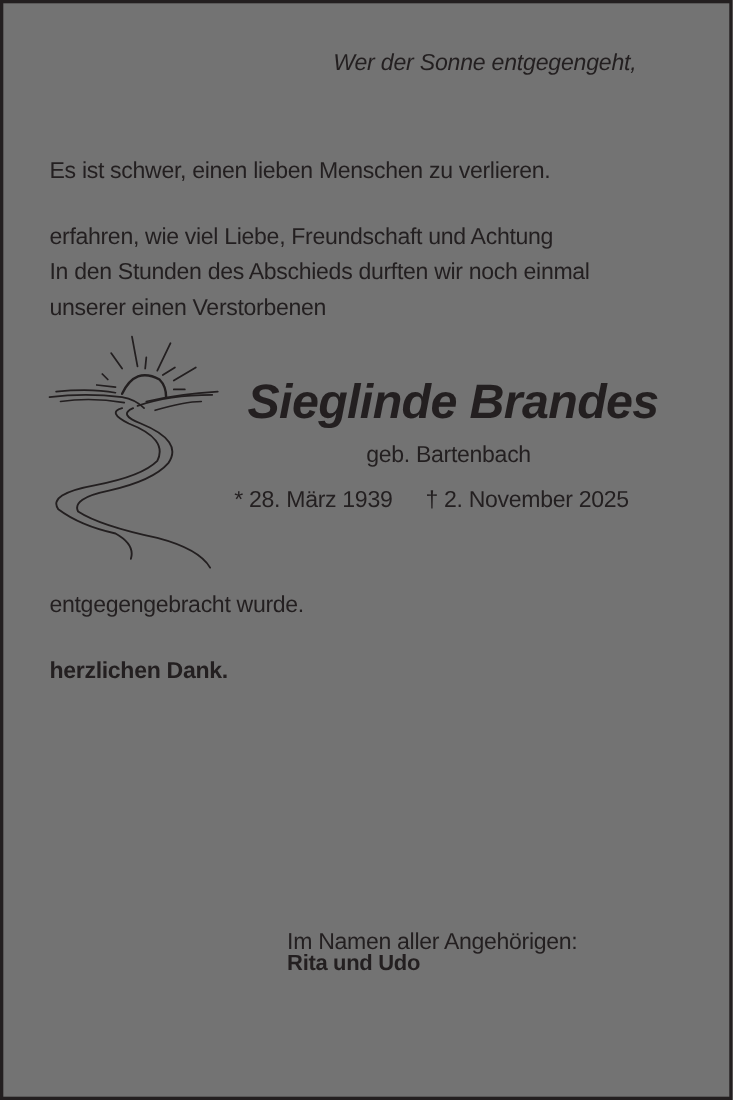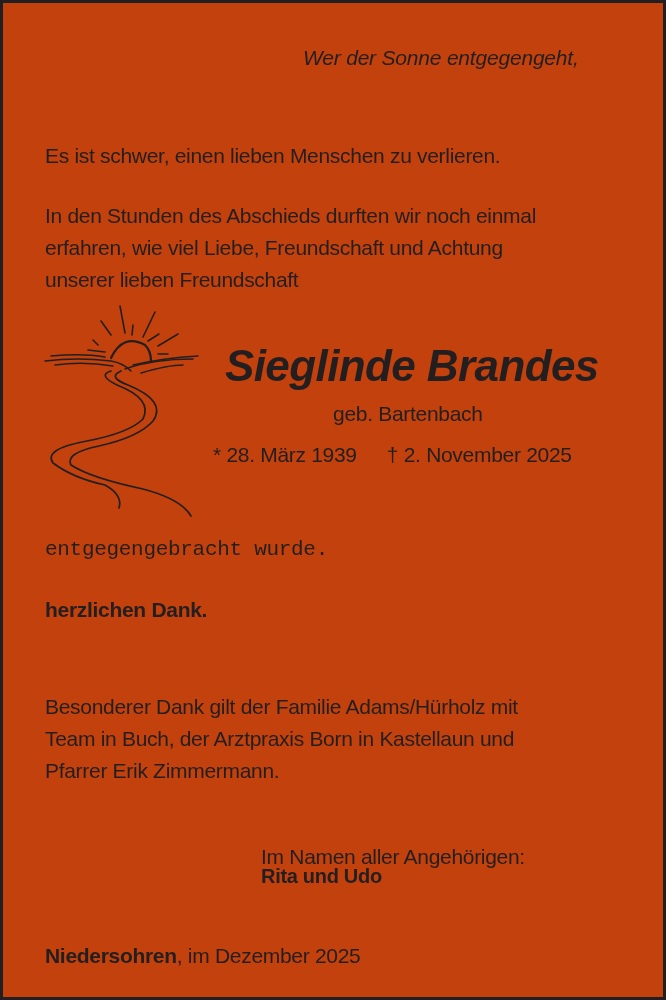--- a/index.html
+++ b/index.html
@@ -1,56 +1,56 @@
 <!DOCTYPE html>
 <html><head>
 <meta charset="utf-8">
 <style>
   html, body { margin: 0; padding: 0; background: #ffffff; }
   body { width: 666px; height: 1000px; position: relative; overflow: hidden; }
   .frame {
     position: absolute; left: 0; top: 0; width: 666px; height: 1000px;
-    box-sizing: border-box; border: 3px solid #231f20; background: #c2410c;
+    box-sizing: border-box; border: 3px solid #231f20; background: #737373;
     font-family: "Liberation Sans", "DejaVu Sans", sans-serif; color: #231f20;
   }
   .abs { position: absolute; white-space: nowrap; }
   .t { font-size: 21px; line-height: 32px; letter-spacing: -0.3px; }
   .motto { left: 300px; top: 38px; font-style: italic; font-size: 21px; line-height: 33px; letter-spacing: -0.2px; }
   .motto div { white-space: nowrap; }
   .p1 { left: 42px; top: 137px; }
   .p2 { left: 42px; top: 197px; }
   .p2 div, .p4 div, .p5 div { white-space: nowrap; }
   .name { left: 222px; top: 337px; font-size: 44px; font-weight: bold; letter-spacing: -0.6px; line-height: 52px; font-style: italic; }
   .born { left: 330px; top: 395px; }
   .dates { left: 210px; top: 436px; }
   .dates .d2 { margin-left: 30px; }
-  .p3 { left: 42px; top: 531px; font-family: Liberation Mono, monospace; }
+  .p3 { left: 42px; top: 531px; }
   .p4 { left: 42px; top: 591px; }
   .p5 { left: 42px; top: 688px; }
   .sig1 { left: 258px; top: 838px; }
   .sig2 { left: 258px; top: 855px; font-size: 20px; font-weight: bold; line-height: 36px; letter-spacing: -0.3px; }
   .place { left: 42px; top: 937px; }
   .bold { font-weight: bold; text-align: center; }
   .logo { left: 30px; top: 300px; width: 170px; height: 215px; }
 </style>
 </head>
 <body>
 
 <div class="frame">
 
   <div class="abs motto">
     <div>Wer der Sonne entgegengeht,</div>
   </div>
 
   <div class="abs t p1">Es ist schwer, einen lieben Menschen zu verlieren.</div>
 
   <div class="abs t p2">
+    <div>erfahren, wie viel Liebe, Freundschaft und Achtung</div>
     <div>In den Stunden des Abschieds durften wir noch einmal</div>
-    <div>erfahren, wie viel Liebe, Freundschaft und Achtung</div>
-    <div>unserer lieben Freundschaft</div>
+    <div>unserer einen Verstorbenen</div>
   </div>
 
   <svg class="abs logo" viewBox="0 0 170 215" fill="none" stroke="#231f20" stroke-linecap="round">
 
     <g stroke-width="1.6">
       <line x1="68" y1="18" x2="78" y2="32"></line>
       <line x1="87" y1="3" x2="92" y2="30"></line>
       <line x1="100" y1="22" x2="99" y2="32"></line>
       <line x1="122" y1="9" x2="110" y2="34"></line>
       <line x1="126" y1="31" x2="115" y2="38"></line>
@@ -82,26 +82,18 @@
   <div class="abs t dates">
     <span>* 28. März 1939</span><span class="d2">† 2. November 2025</span>
   </div>
 
   <div class="abs t p3">entgegengebracht wurde.</div>
 
   <div class="abs t p4">
     <div class="bold">herzlichen Dank.</div>
   </div>
 
-  <div class="abs t p5">
-    <div>Besonderer Dank gilt der Familie Adams/Hürholz mit</div>
-    <div>Team in Buch, der Arztpraxis Born in Kastellaun und</div>
-    <div>Pfarrer Erik Zimmermann.</div>
-  </div>
 
   <div class="abs t sig1">Im Namen aller Angehörigen:</div>
   <div class="abs sig2">Rita und Udo</div>
 
-  <div class="abs t place">
-    <span class="bold">Niedersohren</span><span>, im Dezember 2025</span>
-  </div>
 
 </div>
 
 </body></html>

